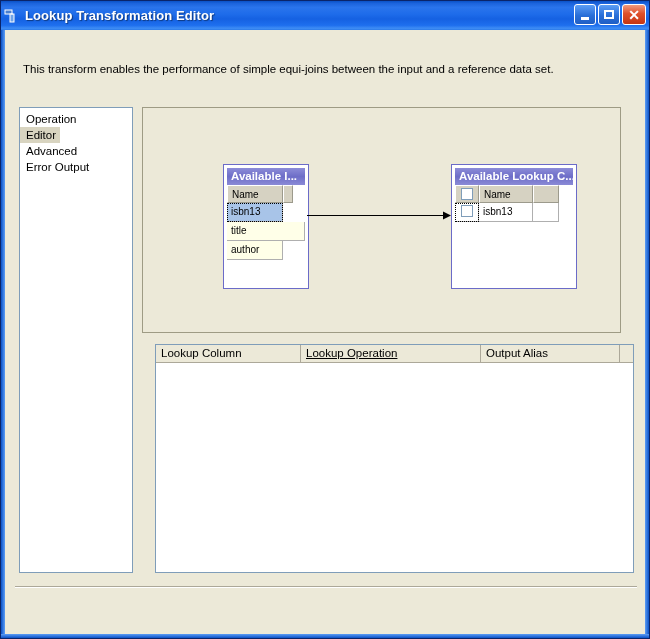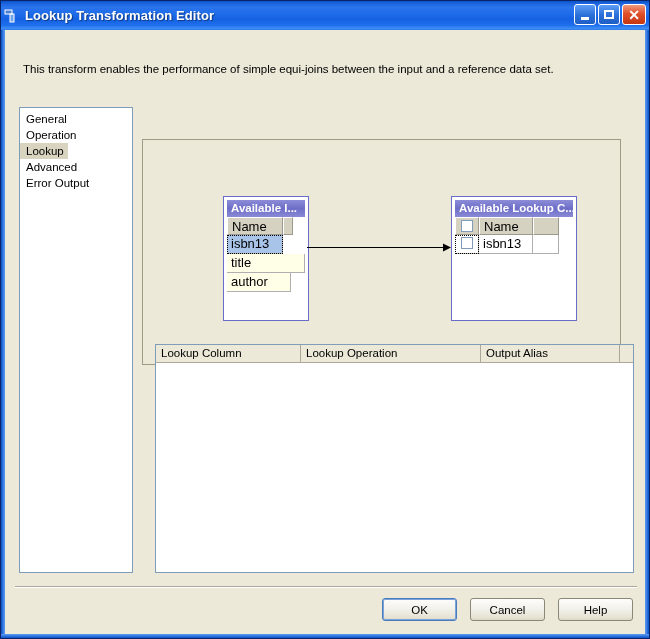--- a/index.html
+++ b/index.html
@@ -136,21 +136,20 @@
   #diagram-panel {
     position: absolute;
     left: 141px;
     top: 106px;
     width: 479px;
     height: 226px;
     background: #ECE9D8;
     border: 1px solid #9E9B84;
     box-sizing: border-box;
     overflow: hidden;
-    margin-top: 32px;
   }
 
   .table-box {
     position: absolute;
     background: #ffffff;
     border: 1px solid #6B6BC8;
     box-sizing: border-box;
     padding: 3px;
   }
   .table-box .tb-header {
@@ -160,21 +159,21 @@
     font-size: 11.5px;
     font-weight: bold;
     padding: 0 4px;
     line-height: 17px;
     white-space: nowrap;
     overflow: hidden;
     box-sizing: border-box;
   }
   .tb-grid {
     background: #ffffff;
-    font-size: 13px;
+    font-size: 10px;
   }
   .tb-headrow {
     display: flex;
     height: 18px;
     align-items: stretch;
   }
   .tb-row {
     display: flex;
     height: 19px;
     align-items: stretch;
@@ -321,27 +320,24 @@
       <div class="win-btn close">
         <div class="glyph-close">✕</div>
       </div>
     </div>
   </div>
 
   <div id="desc">This transform enables the performance of simple equi-joins between the input and a reference data set.</div>
 
   <div id="nav-list">
     <div class="nav-row">
-      <span class="nav-item">General</span>
+      <span class="nav-item">Operation</span>
     </div>
     <div class="nav-row">
-      <span class="nav-item">Operation</span>
-    </div>
-    <div class="nav-row">
-      <span class="nav-item selected">Lookup</span>
+      <span class="nav-item selected">Editor</span>
     </div>
     <div class="nav-row">
       <span class="nav-item">Advanced</span>
     </div>
     <div class="nav-row">
       <span class="nav-item">Error Output</span>
     </div>
   </div>
 
   <div id="diagram-panel">
@@ -353,21 +349,21 @@
           <div class="tb-cell head" style="width:56px;">Name</div>
           <div class="tb-cell head" style="width:10px;"></div>
         </div>
         <div class="tb-row">
           <div class="tb-cell selected focus" style="width:56px;">isbn13</div>
         </div>
         <div class="tb-row">
           <div class="tb-cell" style="width:78px;">title</div>
         </div>
         <div class="tb-row">
-          <div class="tb-cell" style="width:64px;">author</div>
+          <div class="tb-cell" style="width:56px;">author</div>
         </div>
       </div>
     </div>
 
     <svg id="connector" viewBox="0 0 144 9">
       <line x1="0" y1="4.5" x2="136" y2="4.5" stroke="#000000" stroke-width="1.2"></line>
       <polygon points="136,0.5 144,4.5 136,8.5" fill="#000000"></polygon>
     </svg>
 
     <div class="table-box" style="left:308px; top:56px; width:126px; height:125px;">
@@ -388,28 +384,23 @@
           <div class="tb-cell blank" style="width:26px;"></div>
         </div>
       </div>
     </div>
 
   </div>
 
   <div id="bottom-grid">
     <div id="grid-head">
       <div class="gh-cell" style="width:145px;">Lookup Column</div>
-      <div class="gh-cell" style="width:180px;">Lookup Operation</div>
+      <div class="gh-cell" style="width:180px;text-decoration:underline;">Lookup Operation</div>
       <div class="gh-cell" style="width:139px;">Output Alias</div>
       <div class="gh-cell" style="width:13px; border-right:none;"></div>
     </div>
     <div id="grid-body"></div>
   </div>
 
   <div id="separator"></div>
 
-  <div id="button-bar">
-    <div class="dlg-btn default">OK</div>
-    <div class="dlg-btn">Cancel</div>
-    <div class="dlg-btn">Help</div>
-  </div>
 
 </div>
 
 </body></html>

